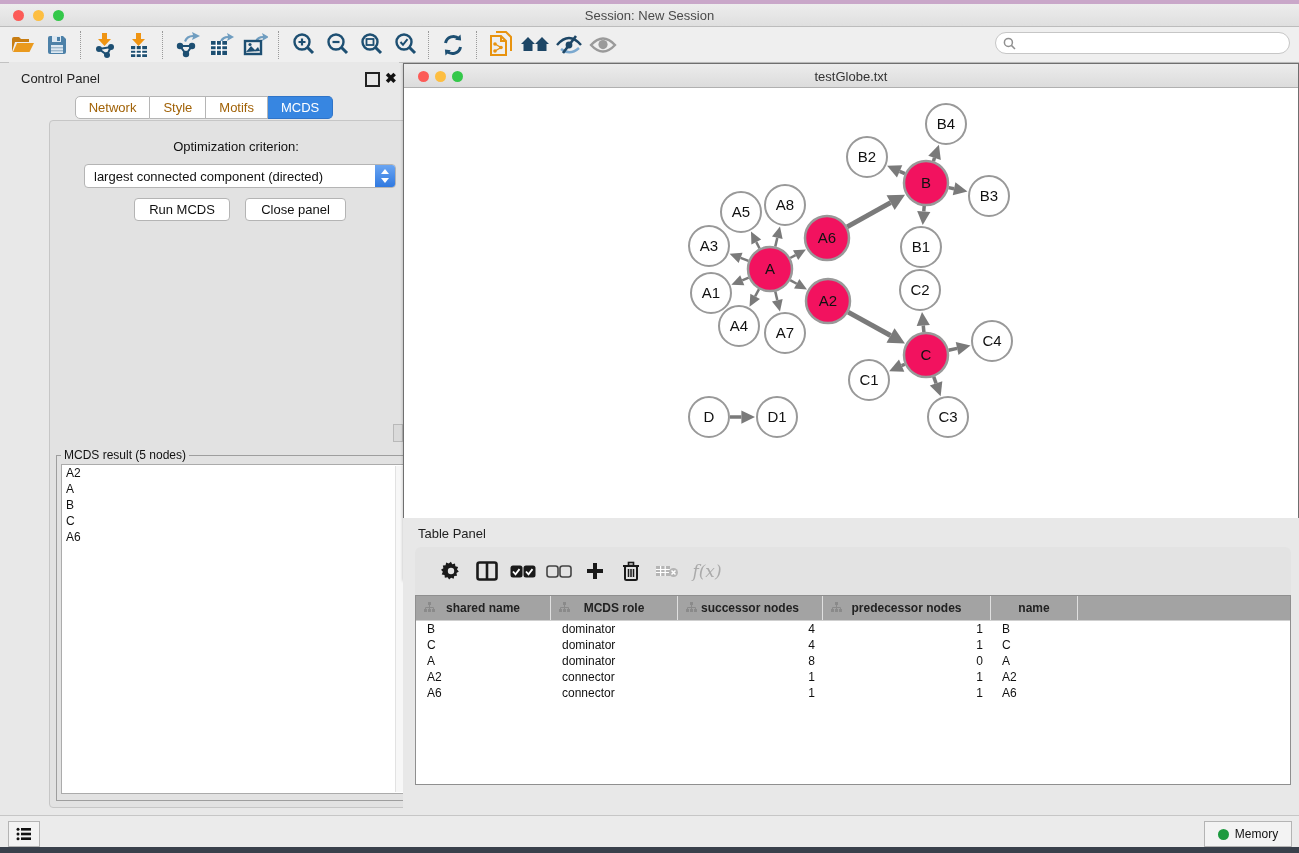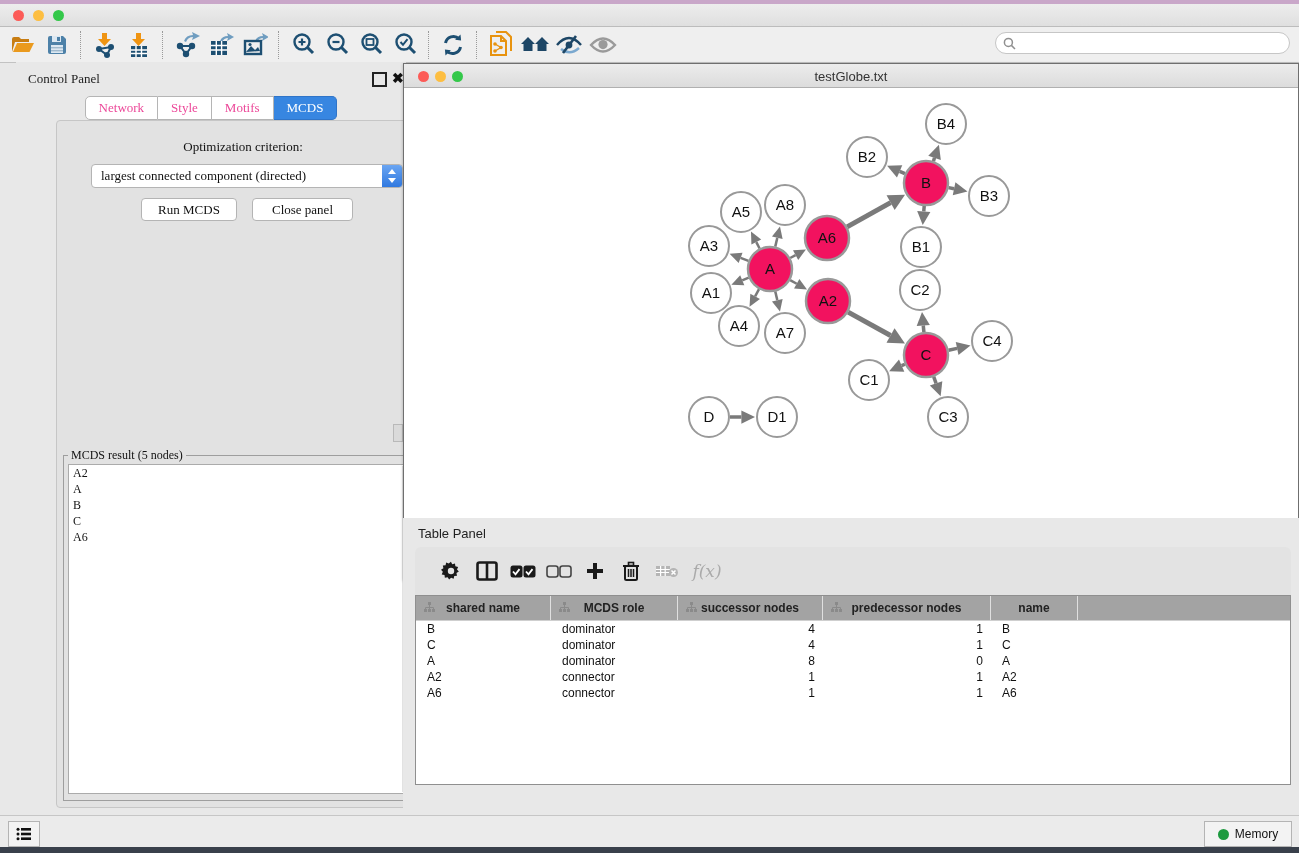--- a/index.html
+++ b/index.html
@@ -15,28 +15,28 @@
   .tl{position:absolute;top:6px;width:11px;height:11px;border-radius:50%;}
   #app-title{position:absolute;left:0;right:0;top:4px;text-align:center;font-size:13px;color:#4a4a4a;}
   
   #toolbar{left:0;top:27px;width:1299px;height:35px;background:#efefef;border-bottom:1px solid #c2c2c2;
            display:flex;align-items:center;}
   .tbtn{width:34px;height:30px;display:flex;align-items:center;justify-content:center;flex:0 0 auto;}
   .tsep{width:1px;height:28px;border-left:1px dotted #9a9a9a;margin:0 6px;flex:0 0 auto;}
   #search-box{position:absolute;right:9px;top:32px;width:295px;height:22px;background:#fff;
               border:1px solid #c6c6c6;border-radius:12px;display:flex;align-items:center;padding-left:7px;box-sizing:border-box;}
   
-  #control-panel{left:16px;top:62px;width:390px;height:753px;background:#e8e8e8;font-family:Liberation Serif, serif;}
+  #control-panel{left:9px;top:62px;width:390px;height:753px;background:#e8e8e8;}
   #cp-header{position:absolute;left:0;top:0;width:390px;height:30px;}
   #cp-title{position:absolute;left:12px;top:9px;font-size:13px;color:#222;}
   .float-icon{width:11px;height:11px;border:2px solid #222;display:inline-block;}
   .close-icon{font-size:14px;color:#111;font-weight:bold;line-height:11px;}
   #cp-tabs{position:absolute;left:0;top:34px;width:390px;display:flex;justify-content:center;}
   .seg{display:flex;}
-  .seg .tab{font-size:13px;padding:3px 13px;background:#fff;border:1px solid #b5b5b5;border-left:none;color:#ec4899;}
+  .seg .tab{font-size:13px;padding:3px 13px;background:#fff;border:1px solid #b5b5b5;border-left:none;color:#a16207;}
   .seg .tab:first-child{border-left:1px solid #b5b5b5;border-radius:5px 0 0 5px;}
   .seg .tab:last-child{border-radius:0 5px 5px 0;}
   .seg .tab.active{background:#3786e1;border-color:#2f74c8;color:#fff;}
   #cp-content{position:absolute;left:8px;top:58px;width:372px;height:686px;background:#e2e2e2;
               border:1px solid #c6c6c6;border-radius:4px;margin-left:32px;}
   #opt-label{position:absolute;left:0;width:100%;top:18px;text-align:center;font-size:13px;color:#111;}
   #criterion-select{position:absolute;left:34px;top:43px;width:312px;height:24px;background:#fff;
                     border:1px solid #b4b4b4;border-radius:4px;box-sizing:border-box;display:flex;align-items:center;}
   #criterion-select .val{font-size:13px;color:#111;padding-left:9px;flex:1;white-space:nowrap;}
   #criterion-select .stepper{width:20px;height:22px;background:linear-gradient(#6aa5f2,#3079e0);
@@ -87,20 +87,21 @@
 </style>
 </head>
 <body>
 
 <div class="abs" id="wall-top"></div>
 
 <div class="abs" id="titlebar">
   <span class="tl" style="left:13px;background:#fc5b57;"></span>
   <span class="tl" style="left:33px;background:#fdbe41;"></span>
   <span class="tl" style="left:53px;background:#34c84a;"></span>
+  <div id="app-title">Session: New Session</div>
 </div>
 
 <div class="abs" id="toolbar">
   <div style="width:6px;flex:0 0 auto;"></div>
   <span class="tbtn">
     <svg width="26" height="22" viewBox="0 0 26 22">
         <path d="M2 18 L2 5 q0-2 2-2 h5 l2 2 h8 v3 h-14 z" fill="#c87d12"></path>
         <path d="M3 18 L7 9 h17 l-4.5 9 z" fill="#ea9a1e"></path>
       </svg>
   </span>

